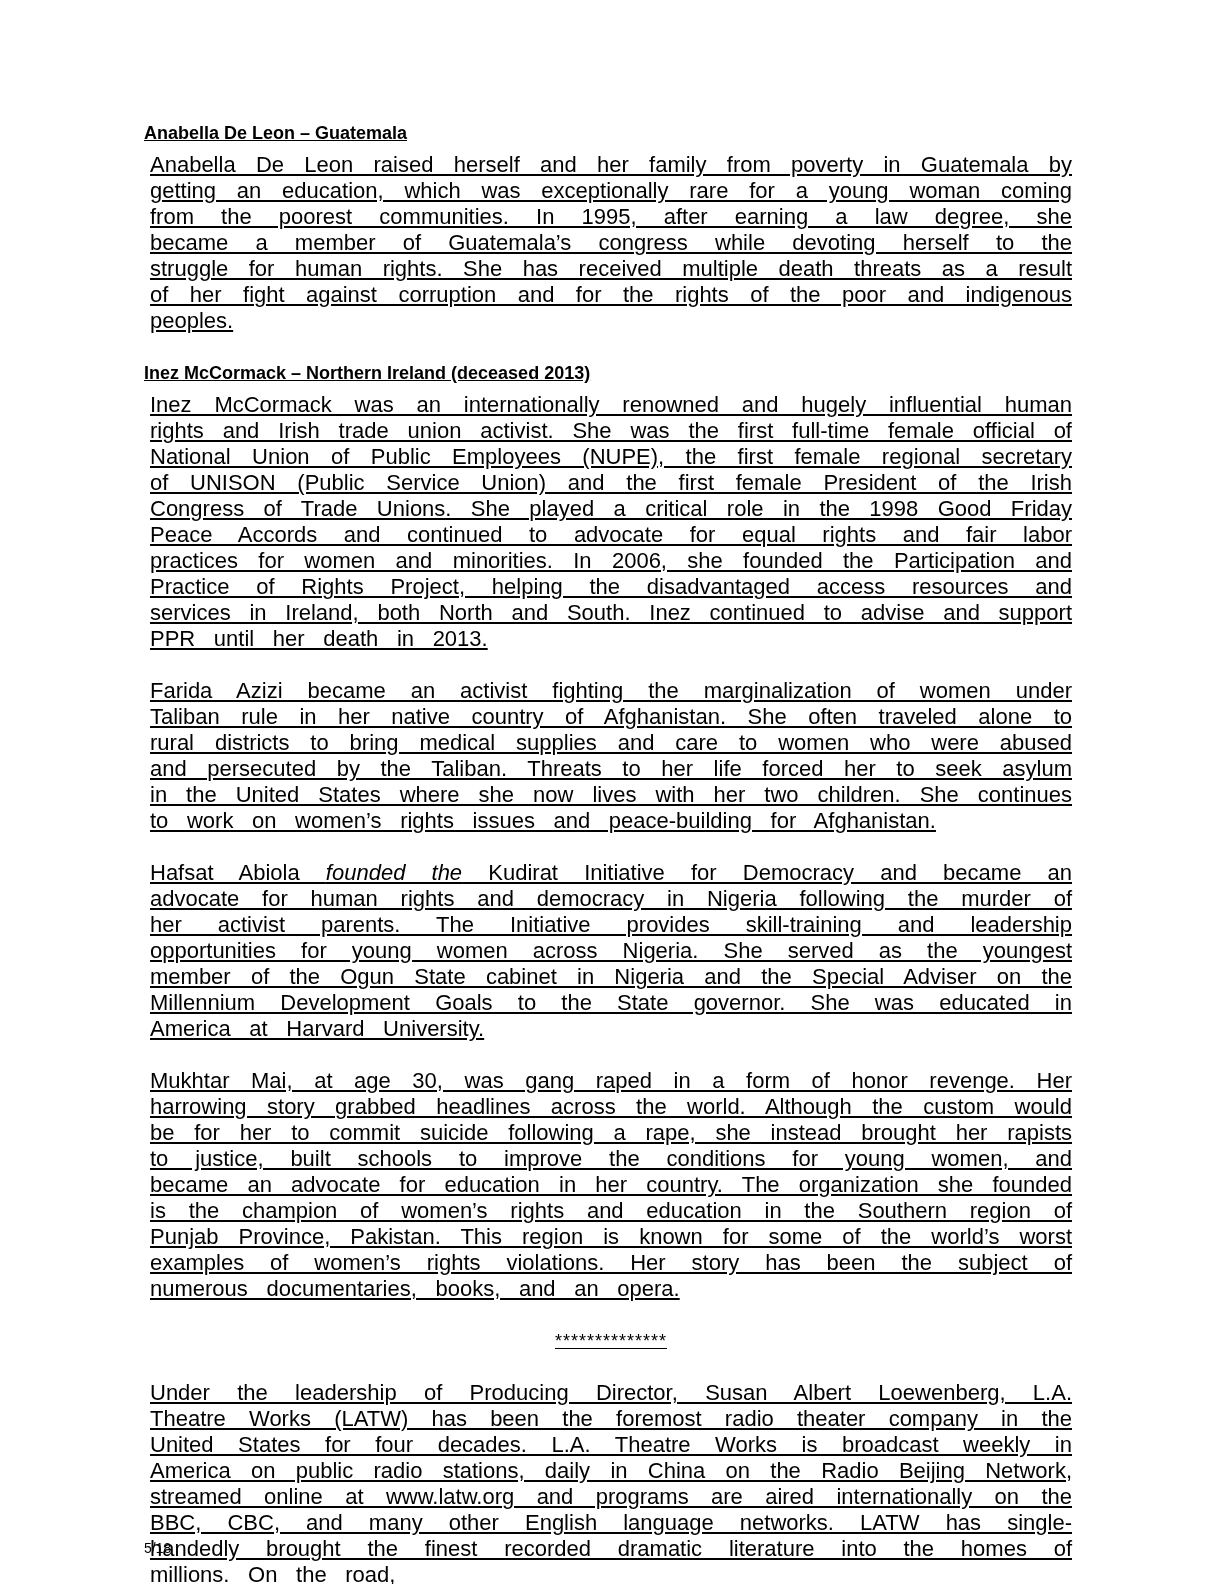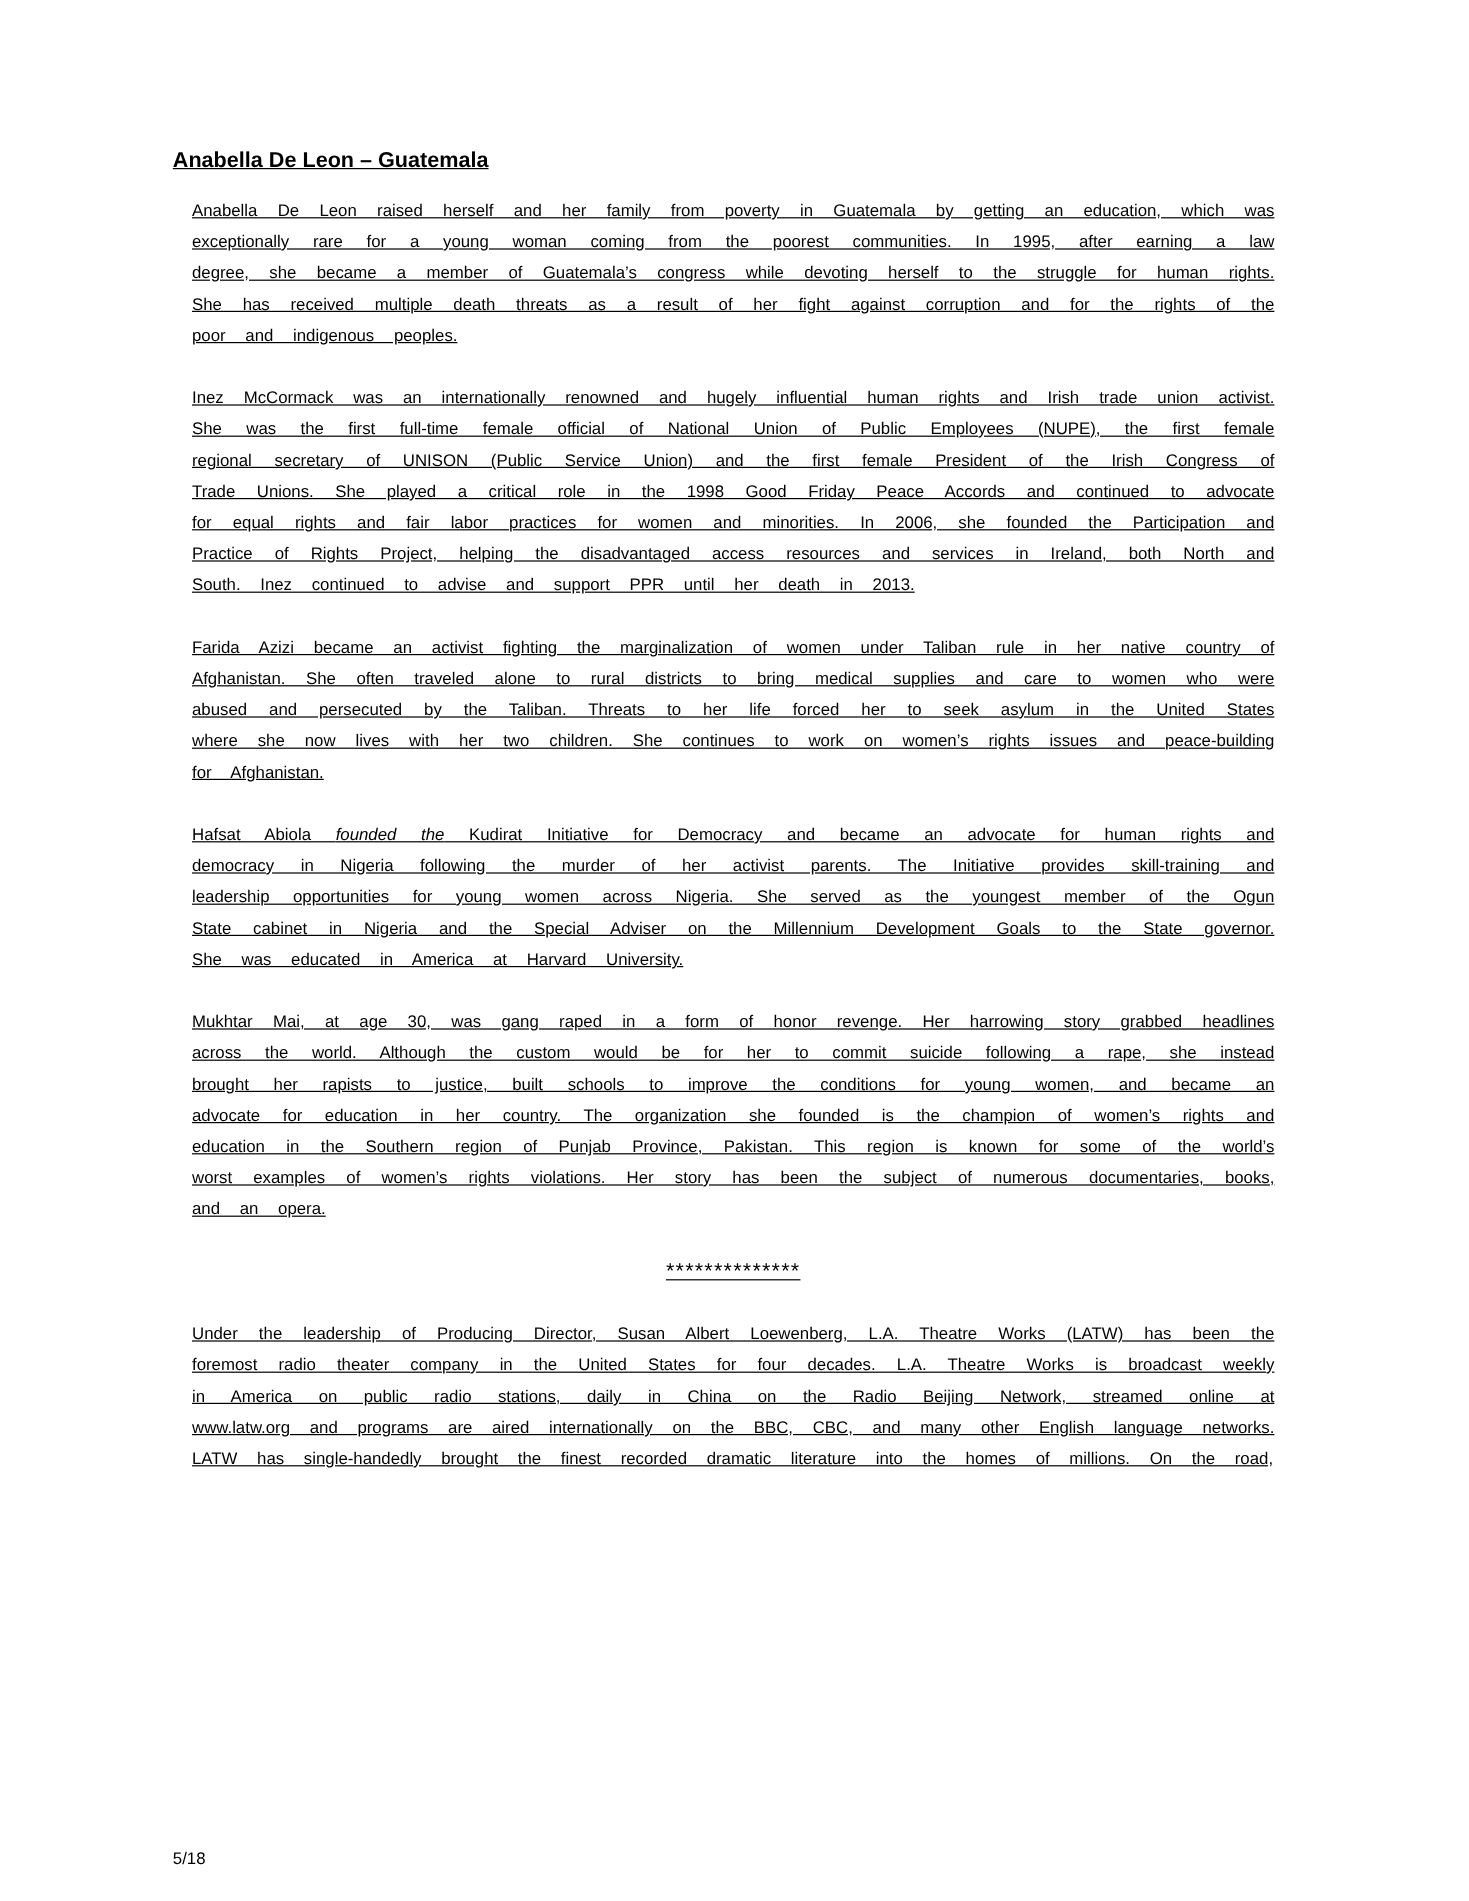--- a/index.html
+++ b/index.html
@@ -26,23 +26,23 @@
     margin: 0 0 26px 0;
   }
   .section-heading {
     font-size: 18px;
     line-height: 26px;
     font-weight: 700;
     margin: 0;
     white-space: pre-wrap;
   }
   .section-body, .closing-paragraph {
-    font-size: 14px;
+    font-size: 22px;
     line-height: 26px;
-    margin: 16px;
+    margin: 6px;
     text-align: justify;
     text-align-last: left;
     word-spacing: 12.5px;
   }
   .italic-segment {
     font-style: italic;
   }
   .separator-line {
     font-size: 18px;
     line-height: 26px;
@@ -62,20 +62,21 @@
 <body>
 
 <div class="content">
 
   <section class="doc-section">
     <h2 class="section-heading">Anabella De Leon – Guatemala</h2>
     <p class="section-body">Anabella De Leon raised herself and her family from poverty in Guatemala by getting an education, which was exceptionally rare for a young woman coming from the poorest communities. In 1995, after earning a law degree, she became a member of Guatemala’s congress while devoting herself to the struggle for human rights.  She has received multiple death threats as a result of her fight against corruption and for the rights of the poor and indigenous peoples.</p>
   </section>
 
   <section class="doc-section">
+    <h2 class="section-heading">Inez McCormack – Northern Ireland (deceased 2013)</h2>
     <p class="section-body">Inez McCormack was an internationally renowned and hugely influential human rights and Irish trade union activist. She was the first full-time female official of National Union of Public Employees (NUPE), the first female regional secretary of UNISON (Public Service Union) and the first female President of the Irish Congress of Trade Unions. She played a critical role in the 1998 Good Friday Peace Accords and continued to advocate for equal rights and fair labor practices for women and minorities. In 2006, she founded the Participation and Practice of Rights Project, helping the disadvantaged access resources and services in Ireland, both North and South. Inez continued to advise and support PPR until her death in 2013.</p>
   </section>
 
   <section class="doc-section">
     <p class="section-body">Farida Azizi became an activist fighting the marginalization of women under Taliban rule in her native country of Afghanistan.  She often traveled alone to rural districts to bring medical supplies and care to women who were abused and persecuted by the Taliban. Threats to her life forced her to seek asylum in the United States where she now lives with her two children. She continues to work on women’s rights issues and peace-building for Afghanistan.</p>
   </section>
 
   <section class="doc-section">
     <p class="section-body"><span>Hafsat Abiola </span><em class="italic-segment">founded the</em><span> Kudirat Initiative for Democracy and became an advocate for human rights and democracy in Nigeria following the murder of her activist parents.  The Initiative provides skill-training and leadership opportunities for young women across Nigeria. She served as the youngest member of the Ogun State cabinet in Nigeria and the Special Adviser on the Millennium Development Goals to the State governor.  She was educated in America at Harvard University.</span></p>
   </section>

